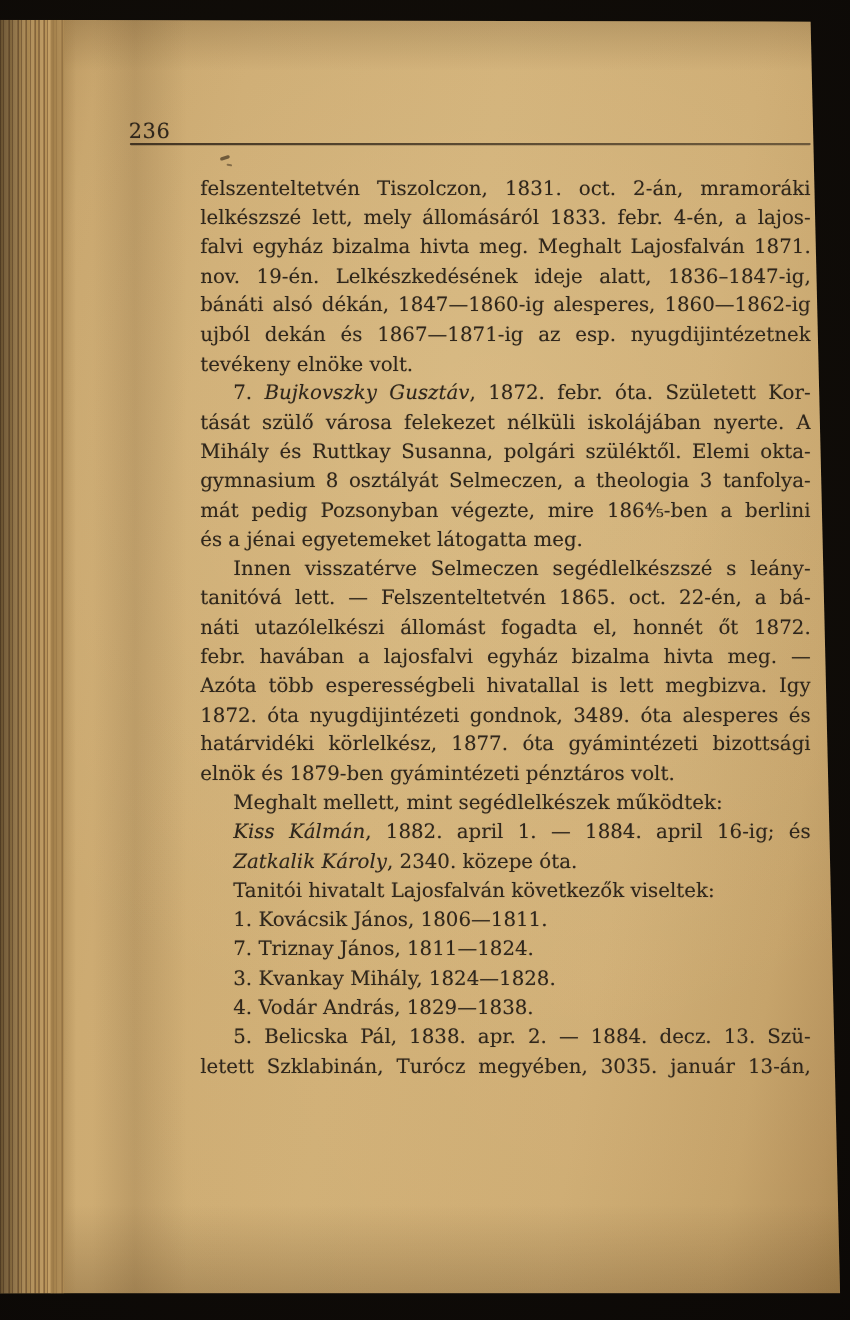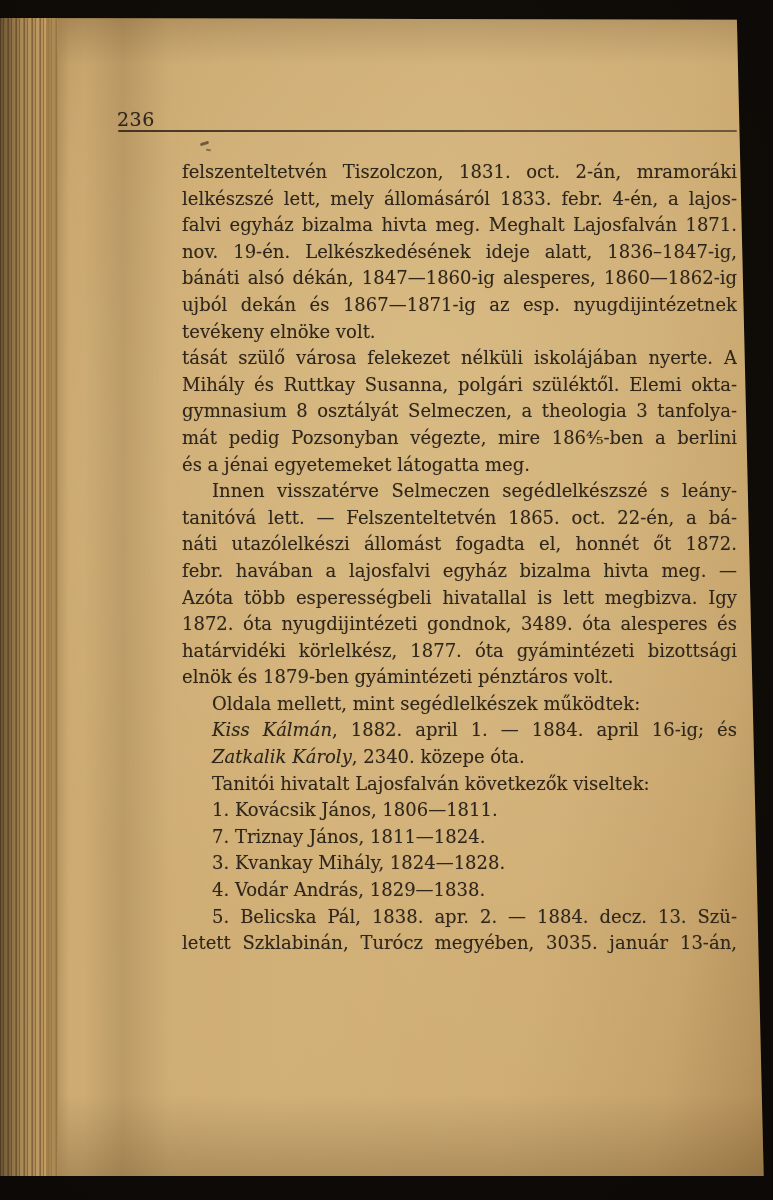--- a/index.html
+++ b/index.html
@@ -85,34 +85,35 @@
     <div class="rule"></div>
 
     <div class="textblock">
         <div class="line just"><span class="rm">felszenteltetvén Tiszolczon, 1831. oct. 2-án, mramoráki</span></div>
         <div class="line just"><span class="rm">lelkészszé lett, mely állomásáról 1833. febr. 4-én, a lajos-</span></div>
         <div class="line just"><span class="rm">falvi egyház bizalma hivta meg. Meghalt Lajosfalván 1871.</span></div>
         <div class="line just"><span class="rm">nov. 19-én. Lelkészkedésének ideje alatt, 1836–1847-ig,</span></div>
         <div class="line just"><span class="rm">bánáti alsó dékán, 1847—1860-ig alesperes, 1860—1862-ig</span></div>
         <div class="line just"><span class="rm">ujból dekán és 1867—1871-ig az esp. nyugdijintézetnek</span></div>
         <div class="line"><span class="rm">tevékeny elnöke volt.</span></div>
+        <div class="line indent just"><span class="rm">7. </span><span class="it">Bujkovszky Gusztáv</span><span class="rm">, 1872. febr. óta. Született Kor-</span></div>
         <div class="line just"><span class="rm">tását szülő városa felekezet nélküli iskolájában nyerte. A</span></div>
         <div class="line just"><span class="rm">Mihály és Ruttkay Susanna, polgári szüléktől. Elemi okta-</span></div>
         <div class="line just"><span class="rm">gymnasium 8 osztályát Selmeczen, a theologia 3 tanfolya-</span></div>
         <div class="line just"><span class="rm">mát pedig Pozsonyban végezte, mire 186⁴⁄₅-ben a berlini</span></div>
         <div class="line"><span class="rm">és a jénai egyetemeket látogatta meg.</span></div>
         <div class="line indent just"><span class="rm">Innen visszatérve Selmeczen segédlelkészszé s leány-</span></div>
         <div class="line just"><span class="rm">tanitóvá lett. — Felszenteltetvén 1865. oct. 22-én, a bá-</span></div>
         <div class="line just"><span class="rm">náti utazólelkészi állomást fogadta el, honnét őt 1872.</span></div>
         <div class="line just"><span class="rm">febr. havában a lajosfalvi egyház bizalma hivta meg. —</span></div>
         <div class="line just"><span class="rm">Azóta több esperességbeli hivatallal is lett megbizva. Igy</span></div>
         <div class="line just"><span class="rm">1872. óta nyugdijintézeti gondnok, 3489. óta alesperes és</span></div>
         <div class="line just"><span class="rm">határvidéki körlelkész, 1877. óta gyámintézeti bizottsági</span></div>
         <div class="line"><span class="rm">elnök és 1879-ben gyámintézeti pénztáros volt.</span></div>
-        <div class="line indent"><span class="rm">Oldala mellett, mint segédlelkészek működtek:</span></div>
+        <div class="line indent"><span class="rm">Meghalt mellett, mint segédlelkészek működtek:</span></div>
         <div class="line indent just"><span class="it">Kiss Kálmán</span><span class="rm">, 1882. april 1. — 1884. april 16-ig; és</span></div>
         <div class="line indent"><span class="it">Zatkalik Károly</span><span class="rm">, 2340. közepe óta.</span></div>
         <div class="line indent"><span class="rm">Tanitói hivatalt Lajosfalván következők viseltek:</span></div>
         <div class="line indent"><span class="rm">1. Kovácsik János, 1806—1811.</span></div>
         <div class="line indent"><span class="rm">7. Triznay János, 1811—1824.</span></div>
         <div class="line indent"><span class="rm">3. Kvankay Mihály, 1824—1828.</span></div>
         <div class="line indent"><span class="rm">4. Vodár András, 1829—1838.</span></div>
         <div class="line indent just"><span class="rm">5. Belicska Pál, 1838. apr. 2. — 1884. decz. 13. Szü-</span></div>
         <div class="line just"><span class="rm">letett Szklabinán, Turócz megyében, 3035. január 13-án,</span></div>
       </div>

